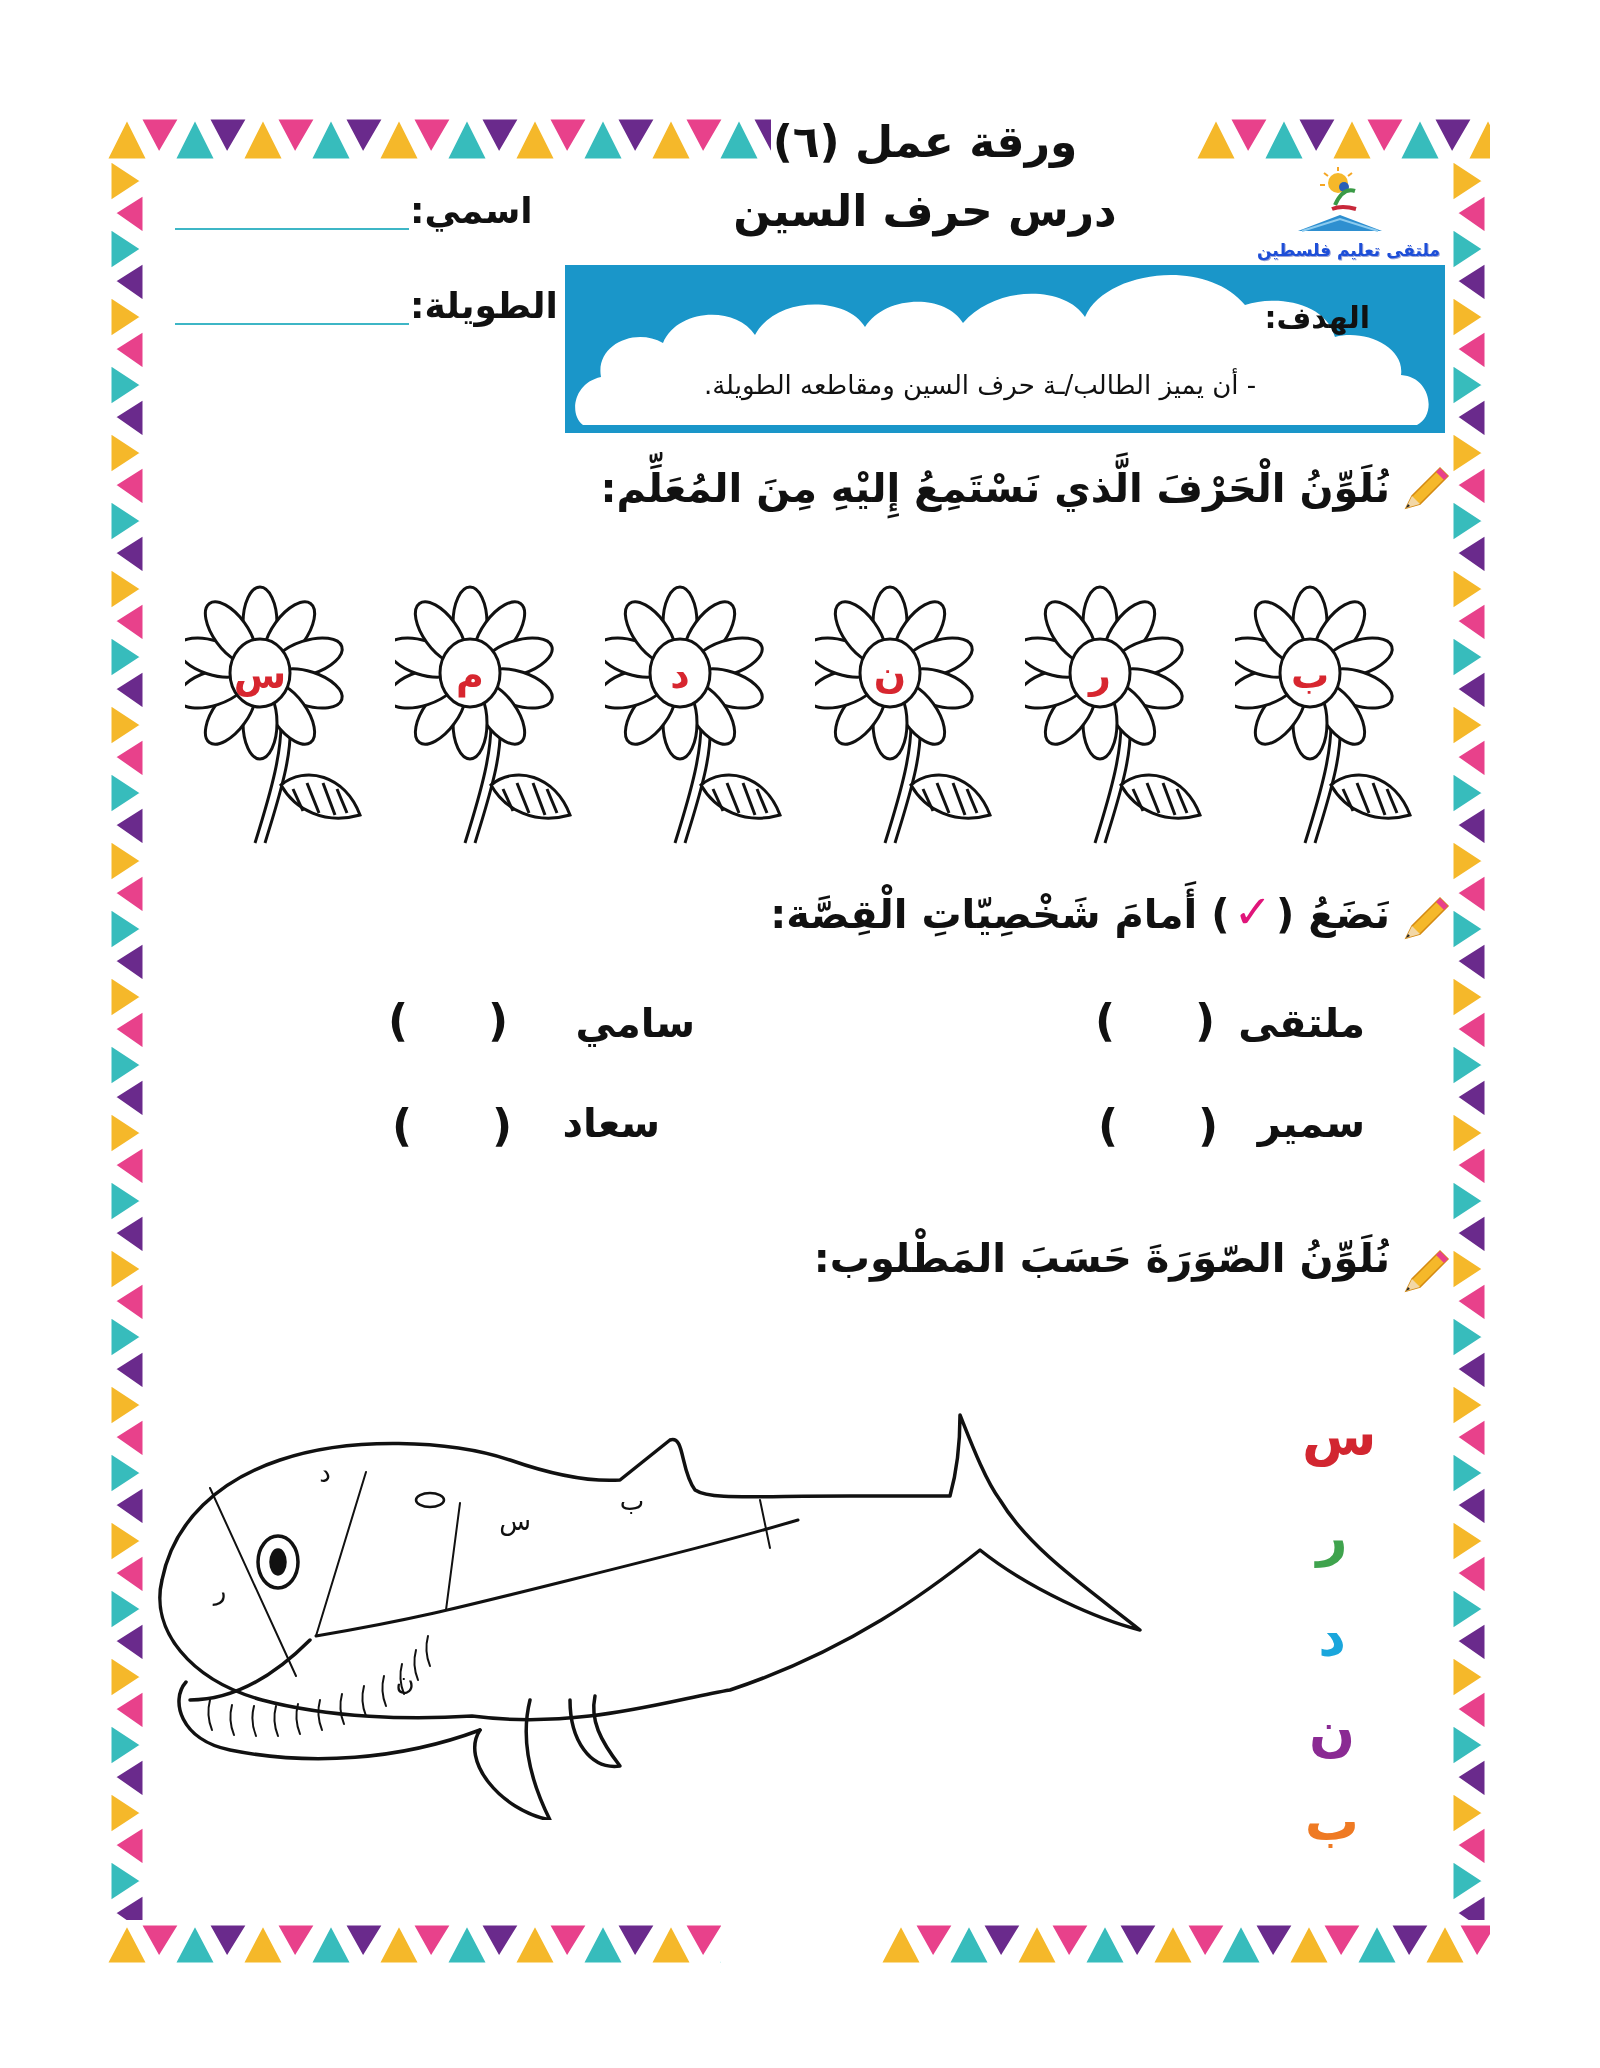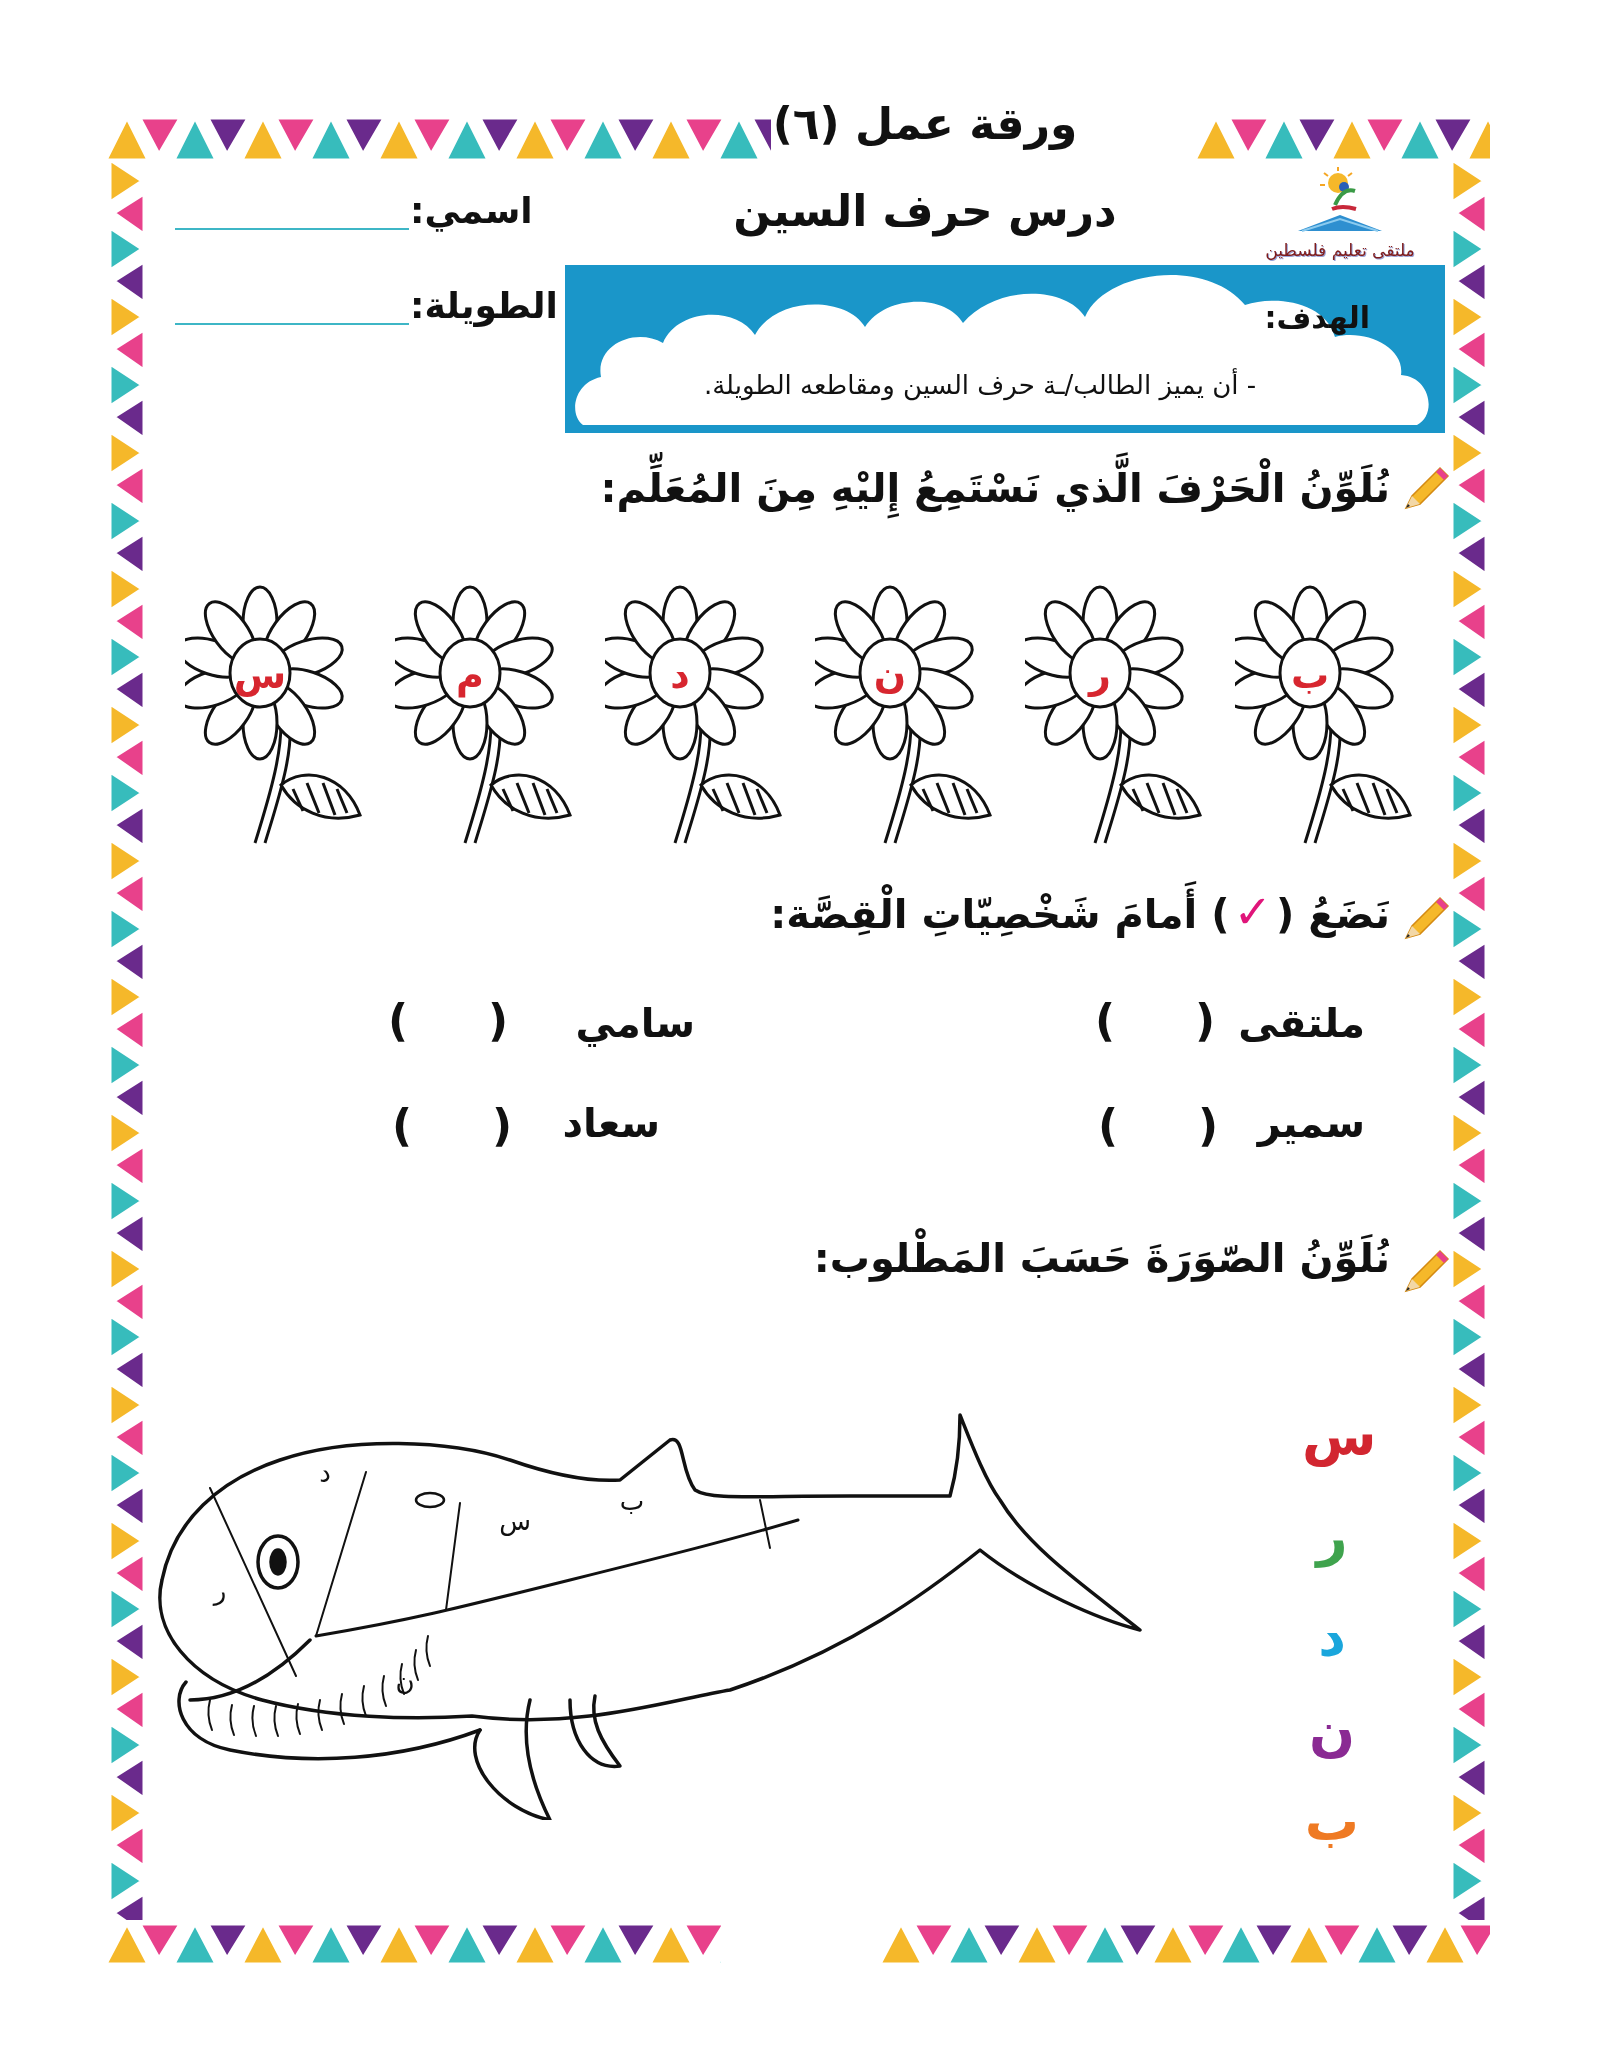--- a/index.html
+++ b/index.html
@@ -2,27 +2,27 @@
 <html><head>
 <meta charset="utf-8">
 <style>
   html, body { margin:0; padding:0; background:#ffffff; }
   body { width:1600px; height:2068px; position:relative; overflow:hidden;
          font-family:"DejaVu Sans", sans-serif; color:#111; }
   .abs { position:absolute; }
   .rtl { direction:rtl; unicode-bidi:embed; }
 
   
-  .title1 { top:98px; left:760px; width:330px; text-align:center; font-size:44px; font-weight:bold; }
+  .title1 { top:116px; left:760px; width:330px; text-align:center; font-size:44px; font-weight:bold; }
   .title2 { top:185px; left:720px; width:410px; text-align:center; font-size:44px; font-weight:bold; }
 
   
   .logo { top:165px; left:1240px; width:200px; height:95px; }
-  .logo-text { position:absolute; bottom:0; left:0; width:200px; text-align:center;
-               font-size:17px; font-weight:normal; color:#7f1d1d; text-shadow:1px 1px 0 #9aa4d8; }
+  .logo-text { position:absolute; bottom:0; left:0; width:200px; 
+               font-size:17px; font-weight:bold; color:#1d4ed8; text-shadow:1px 1px 0 #9aa4d8; }
 
   
   .label { font-size:36px; font-weight:bold; }
   .name-label { top:190px; left:410px; }
   .date-label { top:285px; left:410px; }
   .line-field { height:0; border:none; border-top:2px solid #3eb6c6; background:transparent; outline:none; }
   .name-line { top:228px; left:175px; width:230px; }
   .date-line { top:323px; left:175px; width:230px; }
 
   

